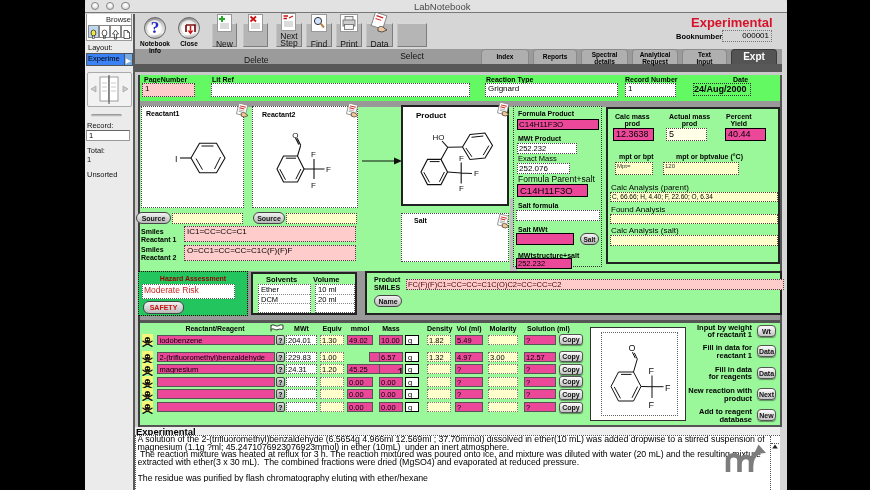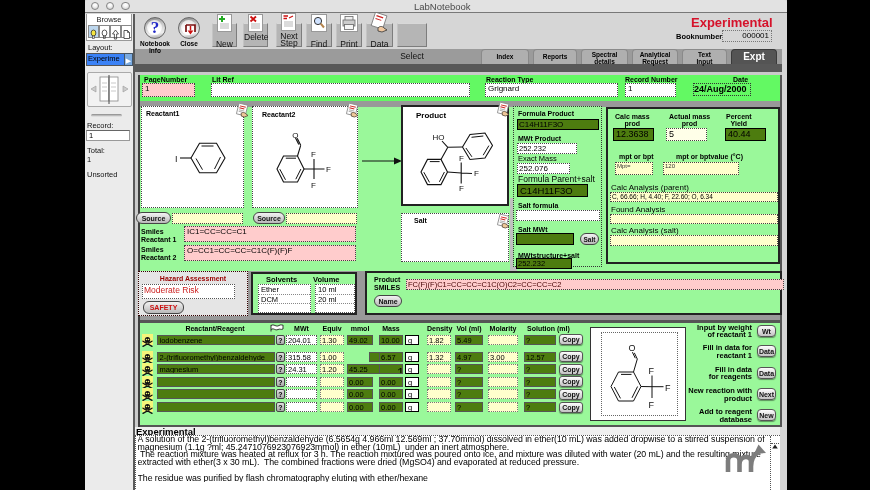--- a/index.html
+++ b/index.html
@@ -18,21 +18,21 @@
 #hazrow{position:absolute;left:135px;top:271px;width:645px;height:49px;background:#999;}
 #darkline2{position:absolute;left:135px;top:320px;width:645px;height:3px;background:#555;}
 #tablesec{position:absolute;left:135px;top:323px;width:645px;height:102px;background:#9AF89A;}
 #darkline3{position:absolute;left:135px;top:425px;width:645px;height:2px;background:#555;}
 #bottomsec{position:absolute;left:135px;top:427px;width:645px;height:63px;background:#EFEFEF;}
 #rightedge{position:absolute;left:780px;top:75px;width:2px;height:352px;background:#555;}
 #rightmargin{position:absolute;left:782px;top:14px;width:5px;height:476px;background:#D6D6D6;}
 .b{font-weight:bold;}
 .lbl{position:absolute;font-weight:bold;font-size:7px;color:#000;white-space:nowrap;}
 .fld{position:absolute;background:#fff;border:1px dotted #444;font-size:8px;color:#000;white-space:nowrap;overflow:hidden;}
-.sfld{position:absolute;background:#4d7c0f;border:1px solid #000;font-size:8px;color:#000;white-space:nowrap;overflow:hidden;}
+.sfld{position:absolute;background:#ec4899;border:1px solid #000;font-size:8px;color:#000;white-space:nowrap;overflow:hidden;}
 .ylw{background:#FFFFCC;}
 .pnk{background:#FFCCCC;}
 .pill{position:absolute;background:linear-gradient(#f2f2f2,#b9b9b9);border:1px solid #444;border-radius:6px;font-weight:bold;font-size:7px;text-align:center;color:#111;}
 .btn2{position:absolute;background:linear-gradient(#fdfdfd,#c2c2c2);border:1px solid #555;border-radius:4px;font-weight:bold;font-size:7px;text-align:center;color:#111;box-shadow:0 1px 1px rgba(0,0,0,.4);}
 .tab{position:absolute;top:49px;height:15px;background:#AFAFAF;border-radius:4px 4px 0 0;color:#000;font-size:6.5px;font-weight:bold;text-align:center;border:1px solid #8a8a8a;border-bottom:none;}
 .tbtn{position:absolute;top:23px;height:24px;background:#B5B5B5;border:1px solid #7d7d7d;border-top-color:#d8d8d8;border-left-color:#c4c4c4;color:#111;font-size:8.5px;text-align:center;}
 .tico{position:absolute;top:14px;height:18px;}
 </style></head><body>
 <div id="win"></div>
 <div id="titlebar"></div>
@@ -52,21 +52,21 @@
 <div id="darkline2"></div>
 <div id="tablesec"></div>
 <div id="darkline3"></div>
 <div id="bottomsec"></div>
 <div id="rightedge"></div>
 <div class="abs" style="left:135px;top:75px;width:3px;height:352px;background:#CBCBCB;"></div>
 <div class="abs" style="left:138px;top:75px;width:1.5px;height:352px;background:#3e3e3e;"></div>
 <div id="rightmargin"></div>
 
 <div class="abs" style="left:86px;top:14px;width:46px;height:27px;background:#fff;border:1px solid #999;border-top:none;">
-  <div style="font-size:7.5px;color:#222;text-align:center;padding-top:1px;">Browse</div>
+  <div style="font-size:7.5px;color:#222;text-align:right;padding-top:1px;">Browse</div>
   <div class="abs" style="left:1px;top:11px;width:11px;height:13px;background:#BDD7EE;border:1px solid #888;">
     <svg width="9" height="11" viewBox="0 0 9 11">
         <ellipse cx="4.5" cy="4" rx="2.4" ry="3" fill="#f5e642" stroke="#333" stroke-width="0.8"></ellipse>
         <rect x="3.4" y="7" width="2.2" height="2.5" fill="#ddd" stroke="#333" stroke-width="0.6"></rect>
       </svg>
   </div>
   <div class="abs" style="left:12px;top:11px;width:11px;height:13px;background:#fff;border:1px solid #888;">
     <svg width="9" height="11" viewBox="0 0 9 11">
         <ellipse cx="4.5" cy="4" rx="2.4" ry="3" fill="none" stroke="#333" stroke-width="0.8"></ellipse>
         <rect x="3.4" y="7" width="2.2" height="2.5" fill="none" stroke="#333" stroke-width="0.6"></rect>
@@ -128,21 +128,21 @@
   </div>
 <div class="tico" style="left:217px;width:15px;background:#fff;border:1px solid #999;">
   <svg width="13" height="16" viewBox="0 0 13 16">
       <line x1="2" y1="9" x2="11" y2="9" stroke="#999" stroke-width="0.7"></line>
       <line x1="2" y1="11" x2="11" y2="11" stroke="#999" stroke-width="0.7"></line>
       <line x1="2" y1="13" x2="11" y2="13" stroke="#999" stroke-width="0.7"></line>
       <path d="M4 1 L4 7 M1 4 L7 4" stroke="#22aa22" stroke-width="2"></path>
     </svg>
 </div>
 <div class="tbtn" style="left:243px;width:25px;">
-    <div style="margin-top:8px;">Delete</div>
+    <div style="margin-top:31px;">Delete</div>
   </div>
 <div class="tico" style="left:248px;width:15px;background:#fff;border:1px solid #999;">
   <svg width="13" height="16" viewBox="0 0 13 16">
       <line x1="2" y1="9" x2="11" y2="9" stroke="#999" stroke-width="0.7"></line>
       <line x1="2" y1="11" x2="11" y2="11" stroke="#999" stroke-width="0.7"></line>
       <line x1="2" y1="13" x2="11" y2="13" stroke="#999" stroke-width="0.7"></line>
       <path d="M1.5 1.5 L7 6.5 M7 1.5 L1.5 6.5" stroke="#cc1111" stroke-width="1.8"></path>
     </svg>
 </div>
 <div class="tbtn" style="left:276px;width:26px;">
@@ -339,21 +339,21 @@
   <div class="fld ylw" style="left:7px;top:53px;width:38px;height:13px;font-size:6px;color:#333;padding-left:1px;">Mpt=</div>
   <div class="fld ylw" style="left:55px;top:53px;width:76px;height:13px;font-size:6px;color:#333;padding-left:1px;">120</div>
   <div class="abs" style="left:3px;top:74px;font-size:8px;">Calc Analysis (parent)</div>
   <div class="fld ylw" style="left:2px;top:83px;width:168px;height:10px;font-size:6.5px;padding-left:1px;">C, 66.66; H, 4.40; F, 22.60; O, 6.34</div>
   <div class="abs" style="left:3px;top:96px;font-size:8px;">Found Analysis</div>
   <div class="fld ylw" style="left:2px;top:105px;width:168px;height:10px;"></div>
   <div class="abs" style="left:3px;top:117px;font-size:8px;">Calc Analysis (salt)</div>
   <div class="fld ylw" style="left:2px;top:126px;width:168px;height:11px;"></div>
 </div>
 
-<div class="abs" style="left:138px;top:271px;width:110px;height:45px;background:#e5e5e5;border:1px dotted #330000;">
+<div class="abs" style="left:138px;top:271px;width:110px;height:45px;background:#22c55e;border:1px dotted #330000;">
   <div class="abs b" style="left:0;top:3px;width:100%;text-align:center;font-size:7px;color:#900;">Hazard Assessment</div>
   <div class="abs" style="left:3px;top:12px;width:93px;height:15px;background:#fff;border:1px dotted #555;font-size:8.5px;color:#CC2222;padding-left:1px;">Moderate Risk</div>
   <div class="pill" style="left:4px;top:29px;width:41px;height:13px;line-height:12px;color:#CC1111;">SAFETY</div>
 </div>
 <div class="abs" style="left:251px;top:272px;width:106px;height:43px;background:#9AF89A;border:2px solid #222;">
   <div class="abs b" style="left:13px;top:1px;font-size:7.5px;">Solvents</div>
   <div class="abs b" style="left:60px;top:1px;font-size:7.5px;">Volume</div>
   <div class="abs" style="left:5px;top:10px;width:53px;height:29px;background:#fff;border:1px dotted #555;font-size:7.5px;">
       <div style="height:9.5px;border-bottom:1px dotted #888;padding-left:2px;">Ether</div>
       <div style="height:9.5px;border-bottom:1px dotted #888;padding-left:2px;">DCM</div>
@@ -406,21 +406,21 @@
       <path d="M1 5.2 L10 10.4 M10 5.2 L1 10.4" stroke="#111" stroke-width="1.3" stroke-linecap="round"></path>
       <ellipse cx="5.5" cy="3.8" rx="2.7" ry="2.9" fill="#111"></ellipse>
       <path d="M3.9 6 L7.1 6 L6.7 8.4 L4.3 8.4 Z" fill="#111"></path>
       <circle cx="4.5" cy="3.6" r="0.75" fill="#f5f57a"></circle>
       <circle cx="6.5" cy="3.6" r="0.75" fill="#f5f57a"></circle>
       <rect x="4.8" y="6.6" width="0.45" height="1.3" fill="#f5f57a"></rect>
       <rect x="5.75" y="6.6" width="0.45" height="1.3" fill="#f5f57a"></rect>
     </svg></div>
 <div class="sfld" style="left:156.5px;top:351.5px;width:118px;height:10px;font-size:7.5px;padding-left:2px;border-color:#555;">2-(trifluoromethyl)benzaldehyde</div>
 <div class="abs" style="left:276px;top:351.5px;width:9px;height:10px;background:linear-gradient(#ddd,#aaa);border:1px solid #444;border-radius:2px;font-size:7px;font-weight:bold;text-align:center;line-height:9px;">?</div>
-<div class="fld" style="left:286px;top:351.5px;width:31px;height:10px;font-size:7.5px;padding-left:1px;border-color:#555;">315.58</div>
+<div class="fld" style="left:286px;top:351.5px;width:31px;height:10px;font-size:7.5px;padding-left:1px;border-color:#555;">229.83</div>
 <div class="fld ylw" style="left:320px;top:351.5px;width:24px;height:10px;font-size:7.5px;padding-left:1px;border-color:#777;">1.00</div>
 <div class="sfld" style="left:347px;top:351.5px;width:26px;height:10px;font-size:7.5px;padding-left:17px;border-color:#555;margin-left:22px;">37.71</div>
 <div class="sfld" style="left:379px;top:351.5px;width:24px;height:10px;font-size:7.5px;padding-left:1px;border-color:#555;">6.57</div>
 <div class="abs" style="left:405px;top:351.5px;width:14px;height:10px;background:#fff;border:1.5px solid #000;font-size:7.5px;padding-left:2px;">g</div>
 <div class="fld ylw" style="left:427px;top:351.5px;width:24px;height:10px;font-size:7.5px;padding-left:1px;border-color:#777;">1.32</div>
 <div class="sfld" style="left:455px;top:351.5px;width:28px;height:10px;font-size:7.5px;padding-left:1px;border-color:#555;">4.97</div>
 <div class="fld ylw" style="left:488px;top:351.5px;width:30px;height:10px;font-size:7.5px;padding-left:1px;border-color:#777;">3.00</div>
 <div class="sfld" style="left:524px;top:351.5px;width:32px;height:10px;font-size:7.5px;padding-left:1px;border-color:#555;">12.57</div>
 <div class="btn2" style="left:559px;top:351.0px;width:24px;height:11px;line-height:10px;border-radius:3px;">Copy</div>
 <div class="abs" style="left:142px;top:363px;width:11px;height:11px;background:#F5F57A;"><svg width="11" height="12" viewBox="0 0 11 12">

